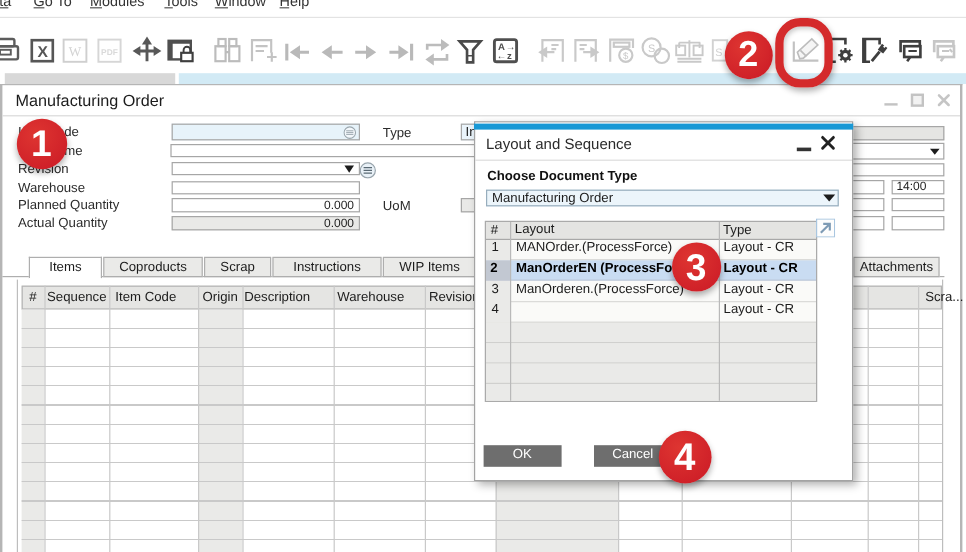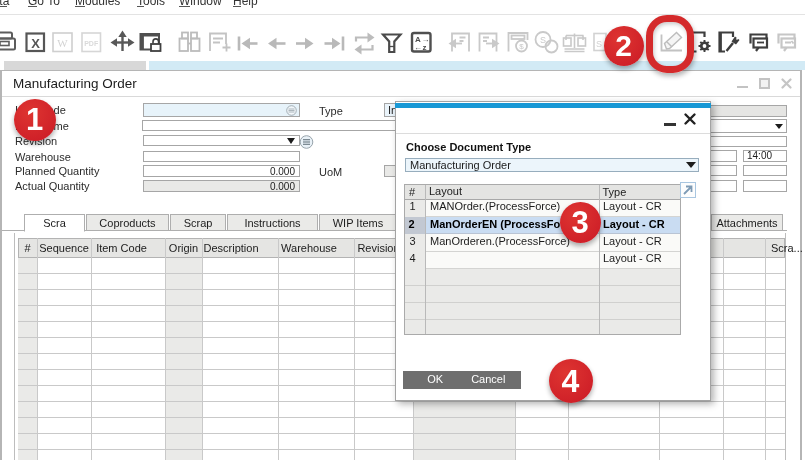--- a/index.html
+++ b/index.html
@@ -268,21 +268,21 @@
   <div class="inp" style="left:742.5px;top:164.5px;width:44.5px;height:11.5px;"></div>
   <div class="inp" style="left:640px;top:180px;width:97px;height:11.5px;"></div>
   <div class="inp" style="left:742.5px;top:180px;width:44.5px;height:11.5px;"></div>
 
   <div class="abs" style="left:2px;top:230px;width:785px;height:1px;background:#aeaeae;"></div>
   <div class="tab" style="left:86px;width:83px;">Coproducts</div>
   <div class="tab" style="left:170px;width:56px;">Scrap</div>
   <div class="tab" style="left:227px;width:91px;">Instructions</div>
   <div class="tab" style="left:319px;width:78px;">WIP Items</div>
   <div class="tab" style="left:711px;width:72px;">Attachments</div>
-  <div class="tab" style="left:24px;width:61px;background:#fff;border-bottom:1px solid #fff;height:18px;">Scra</div>
+  <div class="tab" style="left:24px;width:61px;background:#fff;border-bottom:1px solid #fff;height:18px;">Items</div>
 
   <div class="abs" style="left:13.5px;top:233px;width:1px;height:227px;background:#bdbdbd;"></div>
   <div class="abs" style="left:785px;top:233px;width:1px;height:227px;background:#bdbdbd;"></div>
 
   <div class="abs" style="left:18px;top:238px;width:767px;height:20px;background:#e5e5e3;border:1px solid #b3b3b3;"></div>
   <div class="hcell" style="left:18px;width:19px;">#</div>
   <div class="hcell" style="left:37px;width:54px;">Sequence</div>
   <div class="hcell" style="left:91px;width:74px;padding-right:13px;">Item Code</div>
   <div class="hcell" style="left:165px;width:37px;">Origin</div>
   <div class="hcell" style="left:202px;width:72px;padding-right:14px;">Description</div>
@@ -308,20 +308,21 @@
   <div class="vline" style="left:413px;top:238px;height:222px;"></div>
   <div class="vline" style="left:514.5px;top:238px;height:222px;"></div>
   <div class="vline" style="left:568px;top:238px;height:222px;"></div>
   <div class="vline" style="left:658.5px;top:238px;height:222px;"></div>
   <div class="vline" style="left:723px;top:238px;height:222px;"></div>
   <div class="vline" style="left:764.5px;top:238px;height:222px;"></div>
 
   <div class="abs" style="left:395px;top:101px;width:316px;height:300px;background:#fff;
        border:1px solid #a3a3a3; box-shadow:3px 3px 7px rgba(0,0,0,0.3); z-index:20;"></div>
   <div class="abs" style="left:395px;top:102.5px;width:316px;height:5px;background:#1898d5;z-index:21;"></div>
+  <div class="abs" style="left:405px;top:113px;font-size:12.5px;color:#2b2b2b;z-index:21;">Layout and Sequence</div>
   <div class="abs" style="left:664px;top:123px;width:12px;height:2.5px;background:#333;z-index:21;"></div>
   <svg class="abs" style="left:683px;top:112px;z-index:21;" width="14" height="14" viewBox="0 0 14 14">
     <path d="M2.5 2.5 L11.5 11.5 M11.5 2.5 L2.5 11.5" stroke="#222" stroke-width="2.4" stroke-linecap="round"></path>
   </svg>
   <div class="abs" style="left:396px;top:133px;width:314px;height:1px;background:#dcdcdc;z-index:21;"></div>
   <div class="abs" style="left:406px;top:141px;font-size:11px;font-weight:bold;color:#111;z-index:21;">Choose Document Type</div>
   <div class="abs" style="left:405px;top:157.5px;width:294px;height:14.5px;background:#ecf5fb;border:1px solid #97adbd;z-index:21;
        font-size:11px;line-height:13px;padding-left:4px;color:#1c1c1c;">Manufacturing Order</div>
   <div class="abs" style="left:686px;top:161.5px;width:0;height:0;border-left:5px solid transparent;border-right:5px solid transparent;border-top:6.5px solid #1c1c1c;z-index:22;"></div>
 
@@ -359,21 +360,21 @@
     <div class="abs" style="left:198.5px;top:67.3px;font-size:11px;color:#1c1c1c;">Layout - CR</div>
   </div>
 
   <svg class="abs" style="left:680px;top:181.5px;z-index:21;" width="16" height="16" viewBox="0 0 16 16">
     <rect x="0.5" y="0.5" width="15" height="15" fill="#fdfdfd" stroke="#a9c6e0" stroke-width="1"></rect>
     <path d="M4 12 L11 5 M6 4.5 H11.5 V10" stroke="#7e9bb5" stroke-width="1.8" fill="none"></path>
   </svg>
 
   <div class="abs" style="left:403px;top:371px;width:64.5px;height:17.5px;background:#6e6e6e;z-index:21;
        font-size:11px;color:#fff;text-align:center;line-height:17px;">OK</div>
-  <div class="abs" style="left:456px;top:371px;width:64.5px;height:17.5px;background:#6e6e6e;z-index:21;
+  <div class="abs" style="left:495px;top:371px;width:64.5px;height:17.5px;background:#6e6e6e;z-index:21;
        font-size:11px;color:#fff;text-align:center;line-height:17px;">Cancel</div>
 
   <div class="redc" style="left:13.5px;top:98.5px;width:42px;height:42px;font-size:31px;line-height:42px;">1</div>
   <div class="redc" style="left:603.5px;top:26px;width:40px;height:40px;font-size:30px;line-height:40px;">2</div>
   <div class="redc" style="left:559.5px;top:201.5px;width:41px;height:41px;font-size:31px;line-height:41px;">3</div>
   <div class="redc" style="left:548.5px;top:358.5px;width:44px;height:44px;font-size:32px;line-height:44px;">4</div>
   <div class="abs" style="left:646px;top:15px;width:48px;height:58px;border:7px solid #d42a2b;
        border-radius:21px;box-shadow:1px 3px 5px rgba(0,0,0,0.3), inset 1px 2px 4px rgba(0,0,0,0.22);z-index:60;"></div>
 
 </div>

